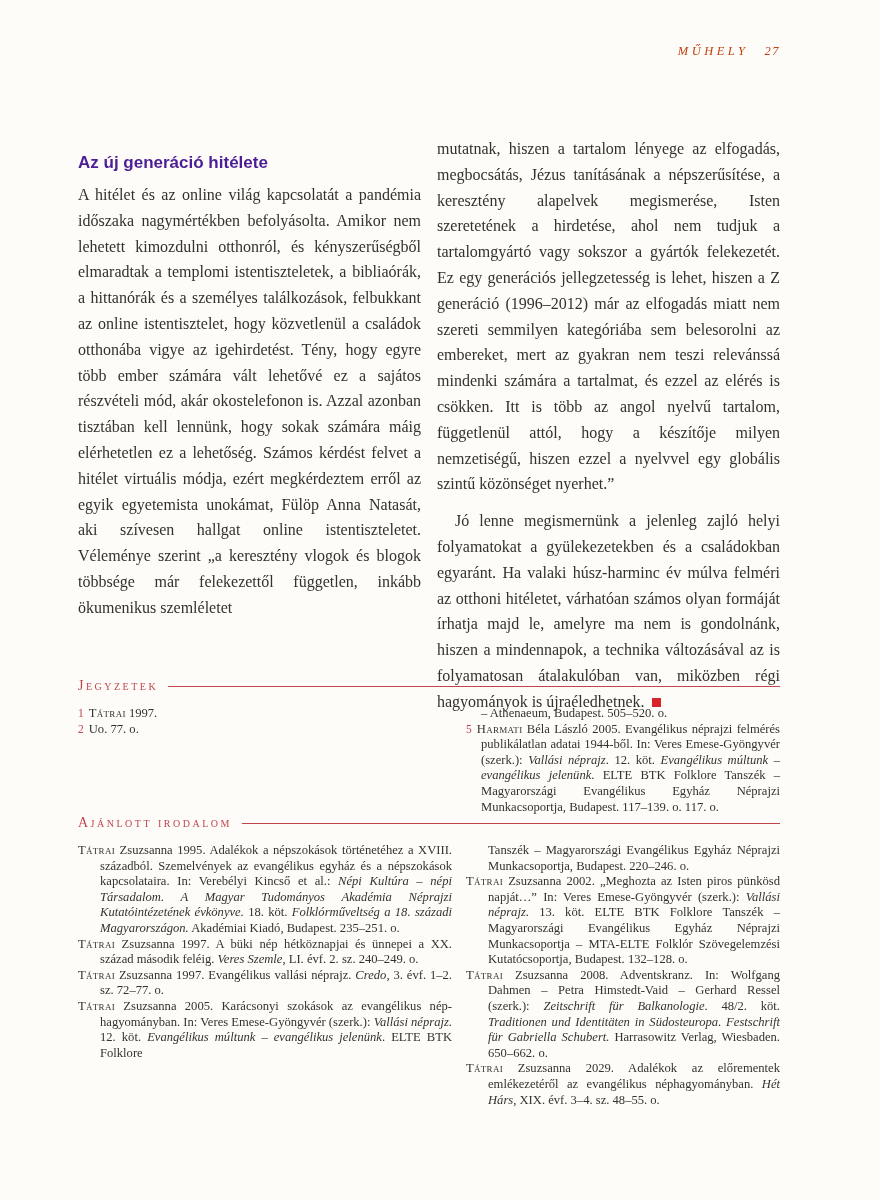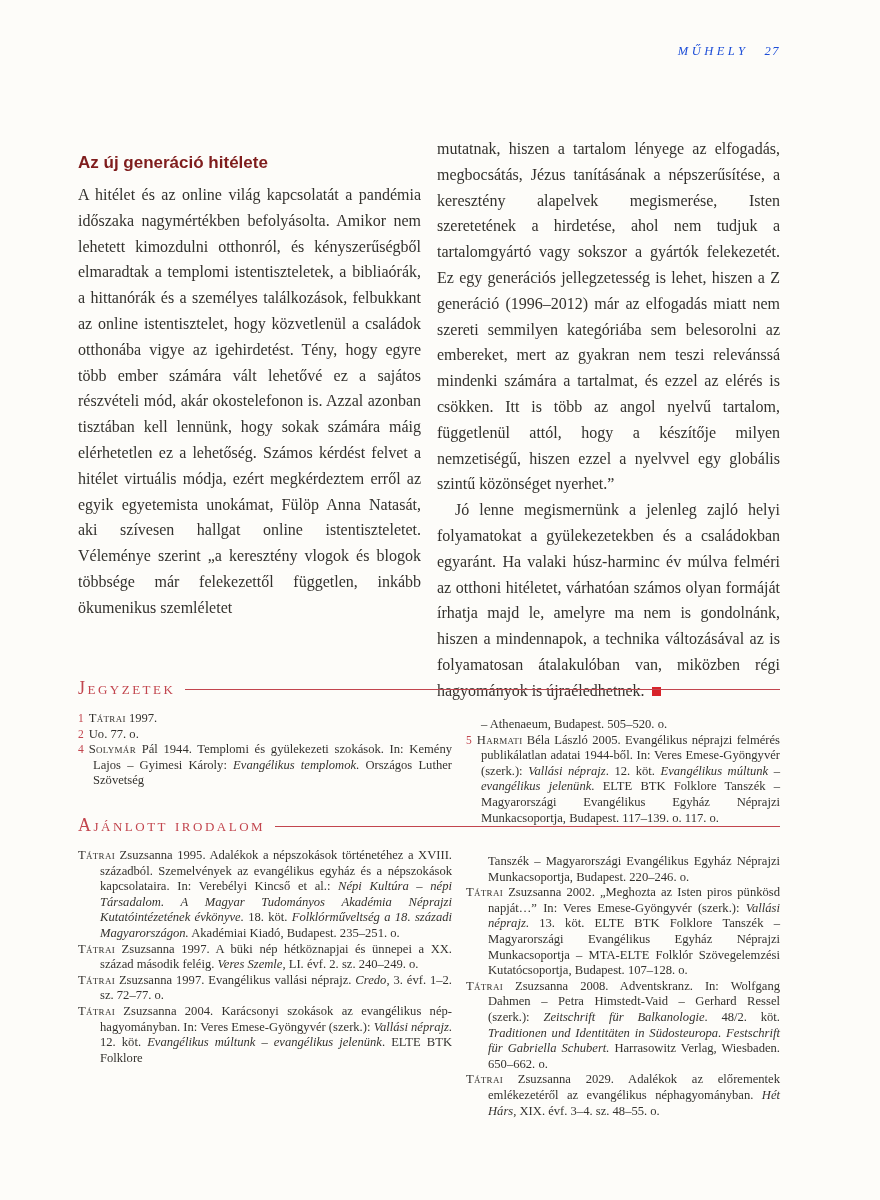--- a/index.html
+++ b/index.html
@@ -6,54 +6,54 @@
   .page {
     position:relative; width:880px; height:1200px; margin:0 auto;
     background:#fdfcf9; overflow:hidden;
     font-family:"Liberation Serif", serif; color:#33312d;
   }
 
   
   .pagehead {
     position:absolute; top:44px; right:100px;
     font-size:12.5px; font-style:italic; letter-spacing:3.5px;
-    color:#1d4ed8; white-space:nowrap;
+    color:#c2410c; white-space:nowrap;
   }
   .pagehead .pagenum { margin-left:16px; letter-spacing:1.5px; }
 
   
   .main {
     position:absolute; left:78px; top:136px; width:702px;
     display:flex; gap:16px;
   }
   .col { width:343px; font-size:16px; line-height:25.8px; }
   .para { margin:0; text-align:justify; }
-  .para.indent { text-indent:18px; }
+  .para.indent { text-indent:18px;margin-top:11px; }
   .body-head {
     font-family:"Liberation Sans", sans-serif; font-weight:bold;
-    font-size:17px; line-height:24px; margin:15px 0 7px 0; color:#7f1d1d;
+    font-size:17px; line-height:24px; margin:15px 0 7px 0; color:#4c1d95;
   }
   .endmark {
     display:inline-block; width:9px; height:9px; background:#d8232a;
     margin-left:7px;
   }
 
   
   .section { position:absolute; left:78px; width:702px; }
   #notes-section { top:678px; }
   #biblio-section { top:815px; }
   .sec-head { display:flex; align-items:center; gap:10px; }
   .sec-label {
-    font-variant:small-caps; font-size:18px; letter-spacing:2.5px;
+    font-variant:small-caps; font-size:14px; letter-spacing:2.5px;
     color:#c2454e; white-space:nowrap;
   }
   .sec-rule { flex:1; border-top:1px solid #c2454e; height:0; margin-top:1px; }
   .refs-columns { display:flex; gap:14px; margin-top:12px; }
   .refs-col.left  { width:374px; }
-  .refs-col.right { width:314px;margin-top:6px; }
+  .refs-col.right { width:314px; }
 
   .note, .bib {
     font-size:12.6px; line-height:15.6px; text-align:justify; color:#34322e;
   }
   .note { padding-left:15px; text-indent:-15px; }
   .bib  { padding-left:22px; text-indent:-22px; }
   .cont { text-indent:0 !important; }
   .note .num { color:#c2454e; margin-right:5px; font-size:11.5px; }
   .i  { font-style:italic; }
   .sc { font-variant:small-caps; letter-spacing:0.3px; }
@@ -80,43 +80,42 @@
 
   <div class="section" id="notes-section">
     <div class="sec-head">
       <span class="sec-label">Jegyzetek</span>
       <span class="sec-rule"></span>
     </div>
     <div class="refs-columns">
       <div class="refs-col left">
           <div class="note"><span class="num">1</span><span class="sc">Tátrai</span><span> 1997.</span></div>
           <div class="note"><span class="num">2</span><span>Uo. 77. o.</span></div>
-          <div class="note"><span class="num">4</span><span class="sc">Solymár</span><span> Pál 1944. Templomi és gyülekezeti szokások. In: Kemény Lajos – Gyimesi Károly: </span><span class="i">Evangélikus templomok</span><span>. Országos Luther Szövetség</span></div>
         </div>
       <div class="refs-col right">
           <div class="note cont"><span>– Athenaeum, Budapest. 505–520. o.</span></div>
           <div class="note"><span class="num">5</span><span class="sc">Harmati</span><span> Béla László 2005. Evangélikus néprajzi felmérés publikálatlan adatai 1944-ből. In: Veres Emese-Gyöngyvér (szerk.): </span><span class="i">Vallási néprajz</span><span>. 12. köt. </span><span class="i">Evangélikus múltunk – evangélikus jelenünk</span><span>. ELTE BTK Folklore Tanszék – Magyarországi Evangélikus Egyház Néprajzi Munkacsoportja, Budapest. 117–139. o. 117. o.</span></div>
         </div>
     </div>
   </div>
 
   <div class="section" id="biblio-section">
     <div class="sec-head">
       <span class="sec-label">Ajánlott irodalom</span>
       <span class="sec-rule"></span>
     </div>
     <div class="refs-columns">
       <div class="refs-col left">
           <div class="bib"><span class="sc">Tátrai</span><span> Zsuzsanna 1995. Adalékok a népszokások történetéhez a XVIII. századból. Szemelvények az evangélikus egyház és a népszokások kapcsolataira. In: Verebélyi Kincső et al.: </span><span class="i">Népi Kultúra – népi Társadalom. A Magyar Tudományos Akadémia Néprajzi Kutatóintézetének évkönyve.</span><span> 18. köt. </span><span class="i">Folklórműveltség a 18. századi Magyarországon.</span><span> Akadémiai Kiadó, Budapest. 235–251. o.</span></div>
           <div class="bib"><span class="sc">Tátrai</span><span> Zsuzsanna 1997. A büki nép hétköznapjai és ünnepei a XX. század második feléig. </span><span class="i">Veres Szemle</span><span>, LI. évf. 2. sz. 240–249. o.</span></div>
           <div class="bib"><span class="sc">Tátrai</span><span> Zsuzsanna 1997. Evangélikus vallási néprajz. </span><span class="i">Credo</span><span>, 3. évf. 1–2. sz. 72–77. o.</span></div>
-          <div class="bib"><span class="sc">Tátrai</span><span> Zsuzsanna 2004. Karácsonyi szokások az evangélikus nép-hagyományban. In: Veres Emese-Gyöngyvér (szerk.): </span><span class="i">Vallási néprajz</span><span>. 12. köt. </span><span class="i">Evangélikus múltunk – evangélikus jelenünk</span><span>. ELTE BTK Folklore</span></div>
+          <div class="bib"><span class="sc">Tátrai</span><span> Zsuzsanna 2005. Karácsonyi szokások az evangélikus nép-hagyományban. In: Veres Emese-Gyöngyvér (szerk.): </span><span class="i">Vallási néprajz</span><span>. 12. köt. </span><span class="i">Evangélikus múltunk – evangélikus jelenünk</span><span>. ELTE BTK Folklore</span></div>
         </div>
       <div class="refs-col right">
           <div class="bib cont"><span>Tanszék – Magyarországi Evangélikus Egyház Néprajzi Munkacsoportja, Budapest. 220–246. o.</span></div>
-          <div class="bib"><span class="sc">Tátrai</span><span> Zsuzsanna 2002. „Meghozta az Isten piros pünkösd napját…” In: Veres Emese-Gyöngyvér (szerk.): </span><span class="i">Vallási néprajz</span><span>. 13. köt. ELTE BTK Folklore Tanszék – Magyarországi Evangélikus Egyház Néprajzi Munkacsoportja – MTA-ELTE Folklór Szövegelemzési Kutatócsoportja, Budapest. 107–128. o.</span></div>
+          <div class="bib"><span class="sc">Tátrai</span><span> Zsuzsanna 2002. „Meghozta az Isten piros pünkösd napját…” In: Veres Emese-Gyöngyvér (szerk.): </span><span class="i">Vallási néprajz</span><span>. 13. köt. ELTE BTK Folklore Tanszék – Magyarországi Evangélikus Egyház Néprajzi Munkacsoportja – MTA-ELTE Folklór Szövegelemzési Kutatócsoportja, Budapest. 132–128. o.</span></div>
           <div class="bib"><span class="sc">Tátrai</span><span> Zsuzsanna 2008. Adventskranz. In: Wolfgang Dahmen – Petra Himstedt-Vaid – Gerhard Ressel (szerk.): </span><span class="i">Zeitschrift für Balkanologie</span><span>. 48/2. köt. </span><span class="i">Traditionen und Identitäten in Südosteuropa. Festschrift für Gabriella Schubert.</span><span> Harrasowitz Verlag, Wiesbaden. 650–662. o.</span></div>
           <div class="bib"><span class="sc">Tátrai</span><span> Zsuzsanna 2029. Adalékok az előrementek emlékezetéről az evangélikus néphagyományban. </span><span class="i">Hét Hárs</span><span>, XIX. évf. 3–4. sz. 48–55. o.</span></div>
         </div>
     </div>
   </div>
 
 </div>
 
 </body></html>

